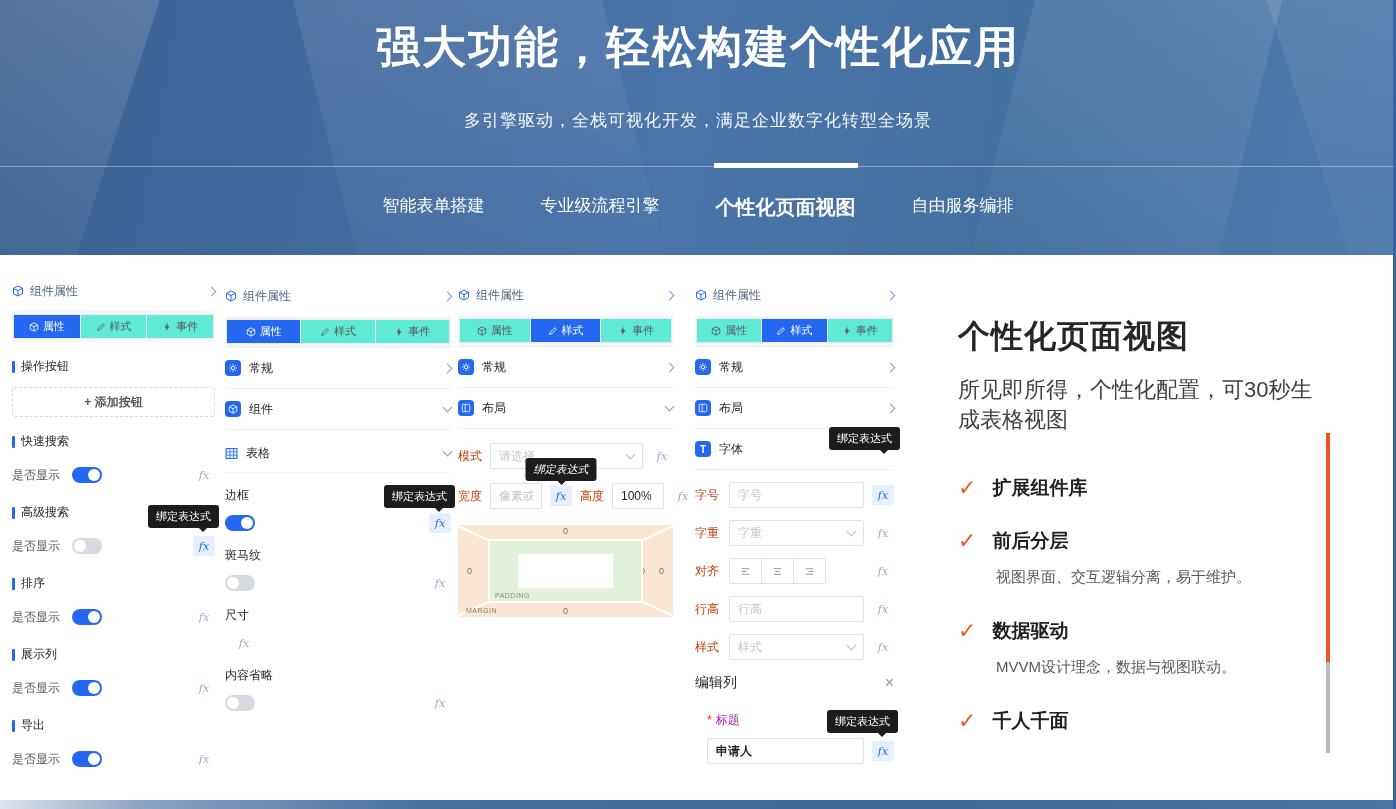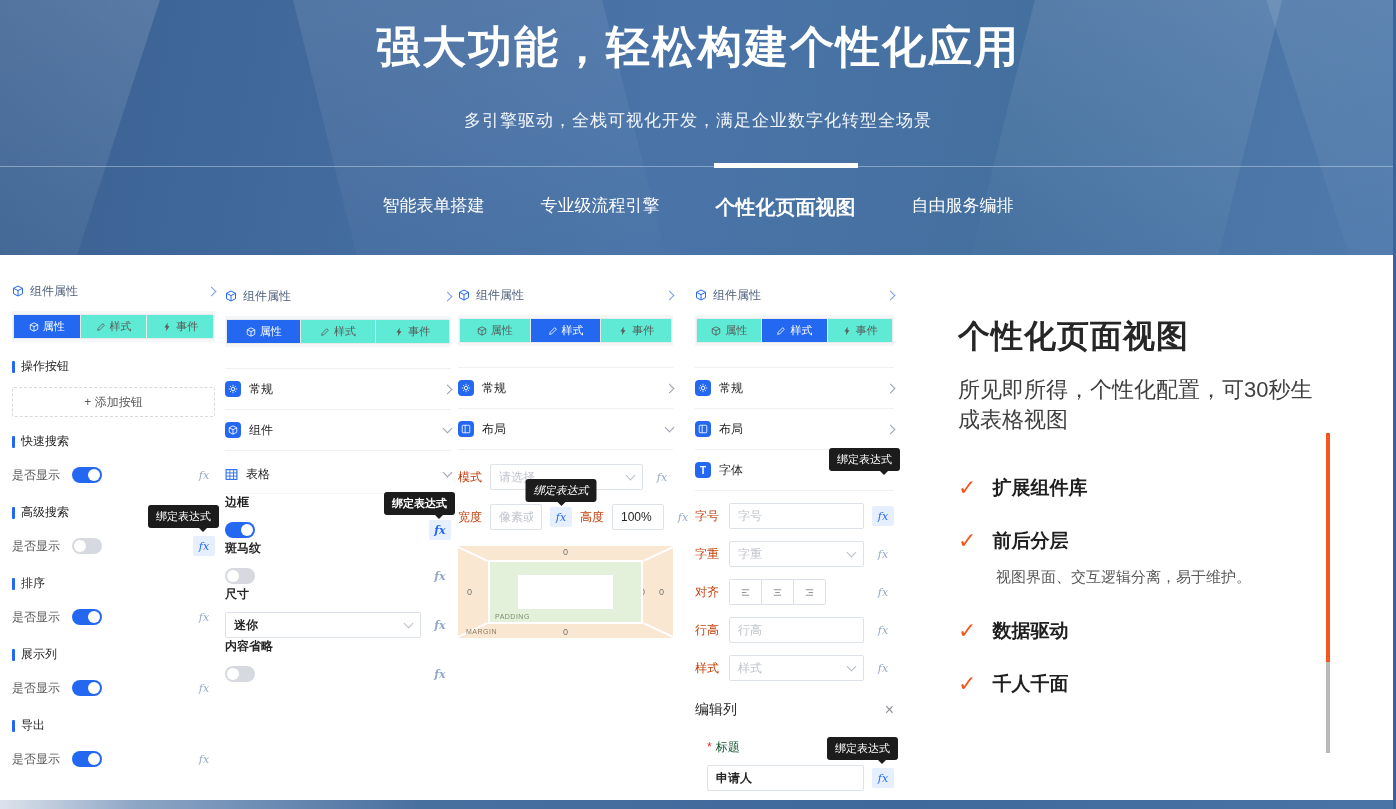--- a/index.html
+++ b/index.html
@@ -39,50 +39,50 @@
 
   .tabwrap{margin-top:12px;background:#f5f6f8;padding:3px 1px;}
   .tabbar{display:flex;background:#5eead4;border:1px solid #e9eaec;}
   .ptab{flex:1;display:flex;align-items:center;justify-content:center;gap:4px;height:23px;font-size:11px;color:#595959;border-right:1px solid #e9eaec;cursor:pointer;white-space:nowrap;}
   .ptab:last-child{border-right:none;text-align:center;}
   .ptab svg{flex:none;}
   .ptab.active{background:#2468f2;color:#fff;}
 
   .sec{display:flex;align-items:center;margin-top:16px;font-size:12px;color:#262626;}
   .sec::before{content:"";width:3px;height:12px;background:#2468f2;margin-right:6px;border-radius:1px;}
-  .add-btn{margin-top:12px;height:28px;border:1px dashed #d9d9d9;border-radius:2px;display:flex;align-items:center;justify-content:center;color:#595959;cursor:pointer;gap:4px;}
+  .add-btn{margin-top:12px;height:28px;border:1px dashed #d9d9d9;border-radius:2px;display:flex;align-items:center;justify-content:center;color:#595959;cursor:pointer;gap:4px;font-weight:bold;}
 
   .show-row{display:flex;align-items:center;margin-top:12px;height:26px;position:relative;}
   .show-row .lbl{margin-right:12px;}
   .toggle{width:30px;height:16px;border-radius:9px;background:#2468f2;position:relative;cursor:pointer;flex:none;}
   .toggle::after{content:"";position:absolute;width:12px;height:12px;border-radius:50%;background:#fff;top:2px;right:2px;}
   .toggle.off{background:#d6dae0;}
   .toggle.off::after{left:2px;right:auto;}
   .fx{margin-left:auto;font-family:"DejaVu Serif",serif;font-style:italic;font-size:11px;color:#94a9c9;width:22px;height:20px;display:flex;align-items:center;justify-content:center;cursor:pointer;position:relative;flex:none;}
   .fx.active{background:#e6effe;border-radius:2px;color:#2468f2;}
   .fx.inline{margin-left:0;}
 
   .tooltip{position:absolute;background:#1c1c1c;color:#fff;font-size:11px;line-height:1;padding:6px 8px;border-radius:3px;white-space:nowrap;z-index:20;}
   .tooltip::after{content:"";position:absolute;top:100%;border:4px solid transparent;border-top-color:#1c1c1c;}
   .tooltip.tr{right:-4px;bottom:calc(100% + 5px);}
   .tooltip.tr::after{right:12px;}
   .tooltip.tc{left:50%;transform:translateX(-50%);bottom:calc(100% + 5px);}
   .tooltip.tc::after{left:50%;margin-left:-4px;}
   .tooltip.row-right{right:-6px;top:-2px;bottom:auto;}
   .tooltip.row-right::after{right:12px;}
 
-  .grp-list{margin-top:21px;border-top:1px solid #f0f0f0;}
+  .grp-list{margin-top:0;border-top:1px solid #f0f0f0;}
   .grp{display:flex;align-items:center;gap:8px;height:40px;border-bottom:1px solid #f0f0f0;color:#262626;cursor:pointer;position:relative;}
   .grp-ic{width:16px;height:16px;border-radius:4px;background:#2468f2;color:#fff;display:flex;align-items:center;justify-content:center;font-size:10px;font-weight:bold;flex:none;}
   .grp .chev{margin-left:auto;border-color:#9aa1ad;}
   .sub-grp{display:flex;align-items:center;gap:8px;height:38px;margin-top:4px;color:#262626;border-bottom:1px solid #f5f5f5;cursor:pointer;}
   .sub-grp .chev{margin-left:auto;border-color:#9aa1ad;}
   .tbl-ic{color:#2468f2;display:flex;}
 
-  .fld{position:relative;font-weight:bold;}
+  .fld{margin-top:14px;position:relative;}
   .flabel{color:#262626;margin-bottom:9px;}
   .fld-row{display:flex;align-items:center;position:relative;}
 
   .sel{height:26px;border:1px solid #dde1e8;border-radius:2px;display:flex;align-items:center;padding:0 8px;color:#262626;background:#fff;box-sizing:border-box;cursor:pointer;}
   .sel .chev{margin-left:auto;border-color:#b8bec9;}
   .ph{color:#c0c4cc;}
   .grow{flex:1;}
   .inp{height:26px;border:1px solid #dde1e8;border-radius:2px;padding:0 8px;font-size:12px;color:#262626;box-sizing:border-box;outline:none;background:#fff;}
   .inp::placeholder{color:#c0c4cc;}
 
@@ -110,25 +110,25 @@
   .bm-lab{position:absolute;font-size:7px;letter-spacing:.5px;color:#8c7a5f;left:8px;bottom:3px;}
   .bm-lab.pad{color:#7d8f6d;left:5px;bottom:2px;}
 
   
   .frow{display:flex;align-items:center;gap:8px;margin-top:12px;position:relative;}
   .frow .rlbl{width:26px;}
   .alignseg{display:flex;border:1px solid #dde1e8;border-radius:2px;overflow:hidden;}
   .aseg{width:31px;height:24px;display:flex;align-items:center;justify-content:center;border-right:1px solid #dde1e8;cursor:pointer;color:#8c8c8c;background:#fff;}
   .aseg:last-child{border-right:none;}
 
-  .editcol{margin-top:20px;}
+  .editcol{margin-top:14px;}
   .ec-head{display:flex;align-items:center;font-size:14px;color:#262626;}
   .ec-close{margin-left:auto;font-size:16px;color:#909399;cursor:pointer;line-height:1;}
   .ec-field{margin-top:20px;padding-left:12px;}
-  .ec-label{color:#14532d;}
+  .ec-label{color:#a21caf;}
   .ec-label.req::before{content:"*";color:#f5222d;margin-right:4px;}
   .ec-inrow{display:flex;align-items:center;gap:8px;margin-top:9px;position:relative;}
   .ec-inrow .inp{flex:1;min-width:0;font-weight:bold;}
 
   
   .feature{position:absolute;left:958px;top:60px;width:372px;height:447px;overflow:hidden;color:#262626;}
   .f-title{margin:0;font-size:32px;font-weight:bold;color:#262626;letter-spacing:1px;}
   .f-sub{margin-top:16px;font-size:22px;color:#404040;}
   .f-list{margin-top:40px;}
   .f-item{margin-bottom:27px;}
@@ -325,24 +325,20 @@
         <div class="flabel">斑马纹</div>
         <div class="fld-row">
           <span class="toggle off"></span>
           <span class="fx">fx</span>
         </div>
       </div>
 
       <div class="fld">
         <div class="flabel">尺寸</div>
         <div class="fld-row">
-          <div class="sel grow">
-            <span>迷你</span>
-            <span class="chev d"></span>
-          </div>
           <span class="fx" style="margin-left:8px;">fx</span>
         </div>
       </div>
 
       <div class="fld">
         <div class="flabel">内容省略</div>
         <div class="fld-row">
           <span class="toggle off"></span>
           <span class="fx">fx</span>
         </div>
@@ -596,20 +592,21 @@
             <span class="f-check">✓</span>
             <span class="f-name">前后分层</span>
           </div>
           <div class="f-desc">视图界面、交互逻辑分离，易于维护。</div>
         </div>
         <div class="f-item">
           <div class="f-trow">
             <span class="f-check">✓</span>
             <span class="f-name">数据驱动</span>
           </div>
+          <div class="f-desc">MVVM设计理念，数据与视图联动。</div>
         </div>
         <div class="f-item">
           <div class="f-trow">
             <span class="f-check">✓</span>
             <span class="f-name">千人千面</span>
           </div>
 
         </div>
       </div>
     </div>

